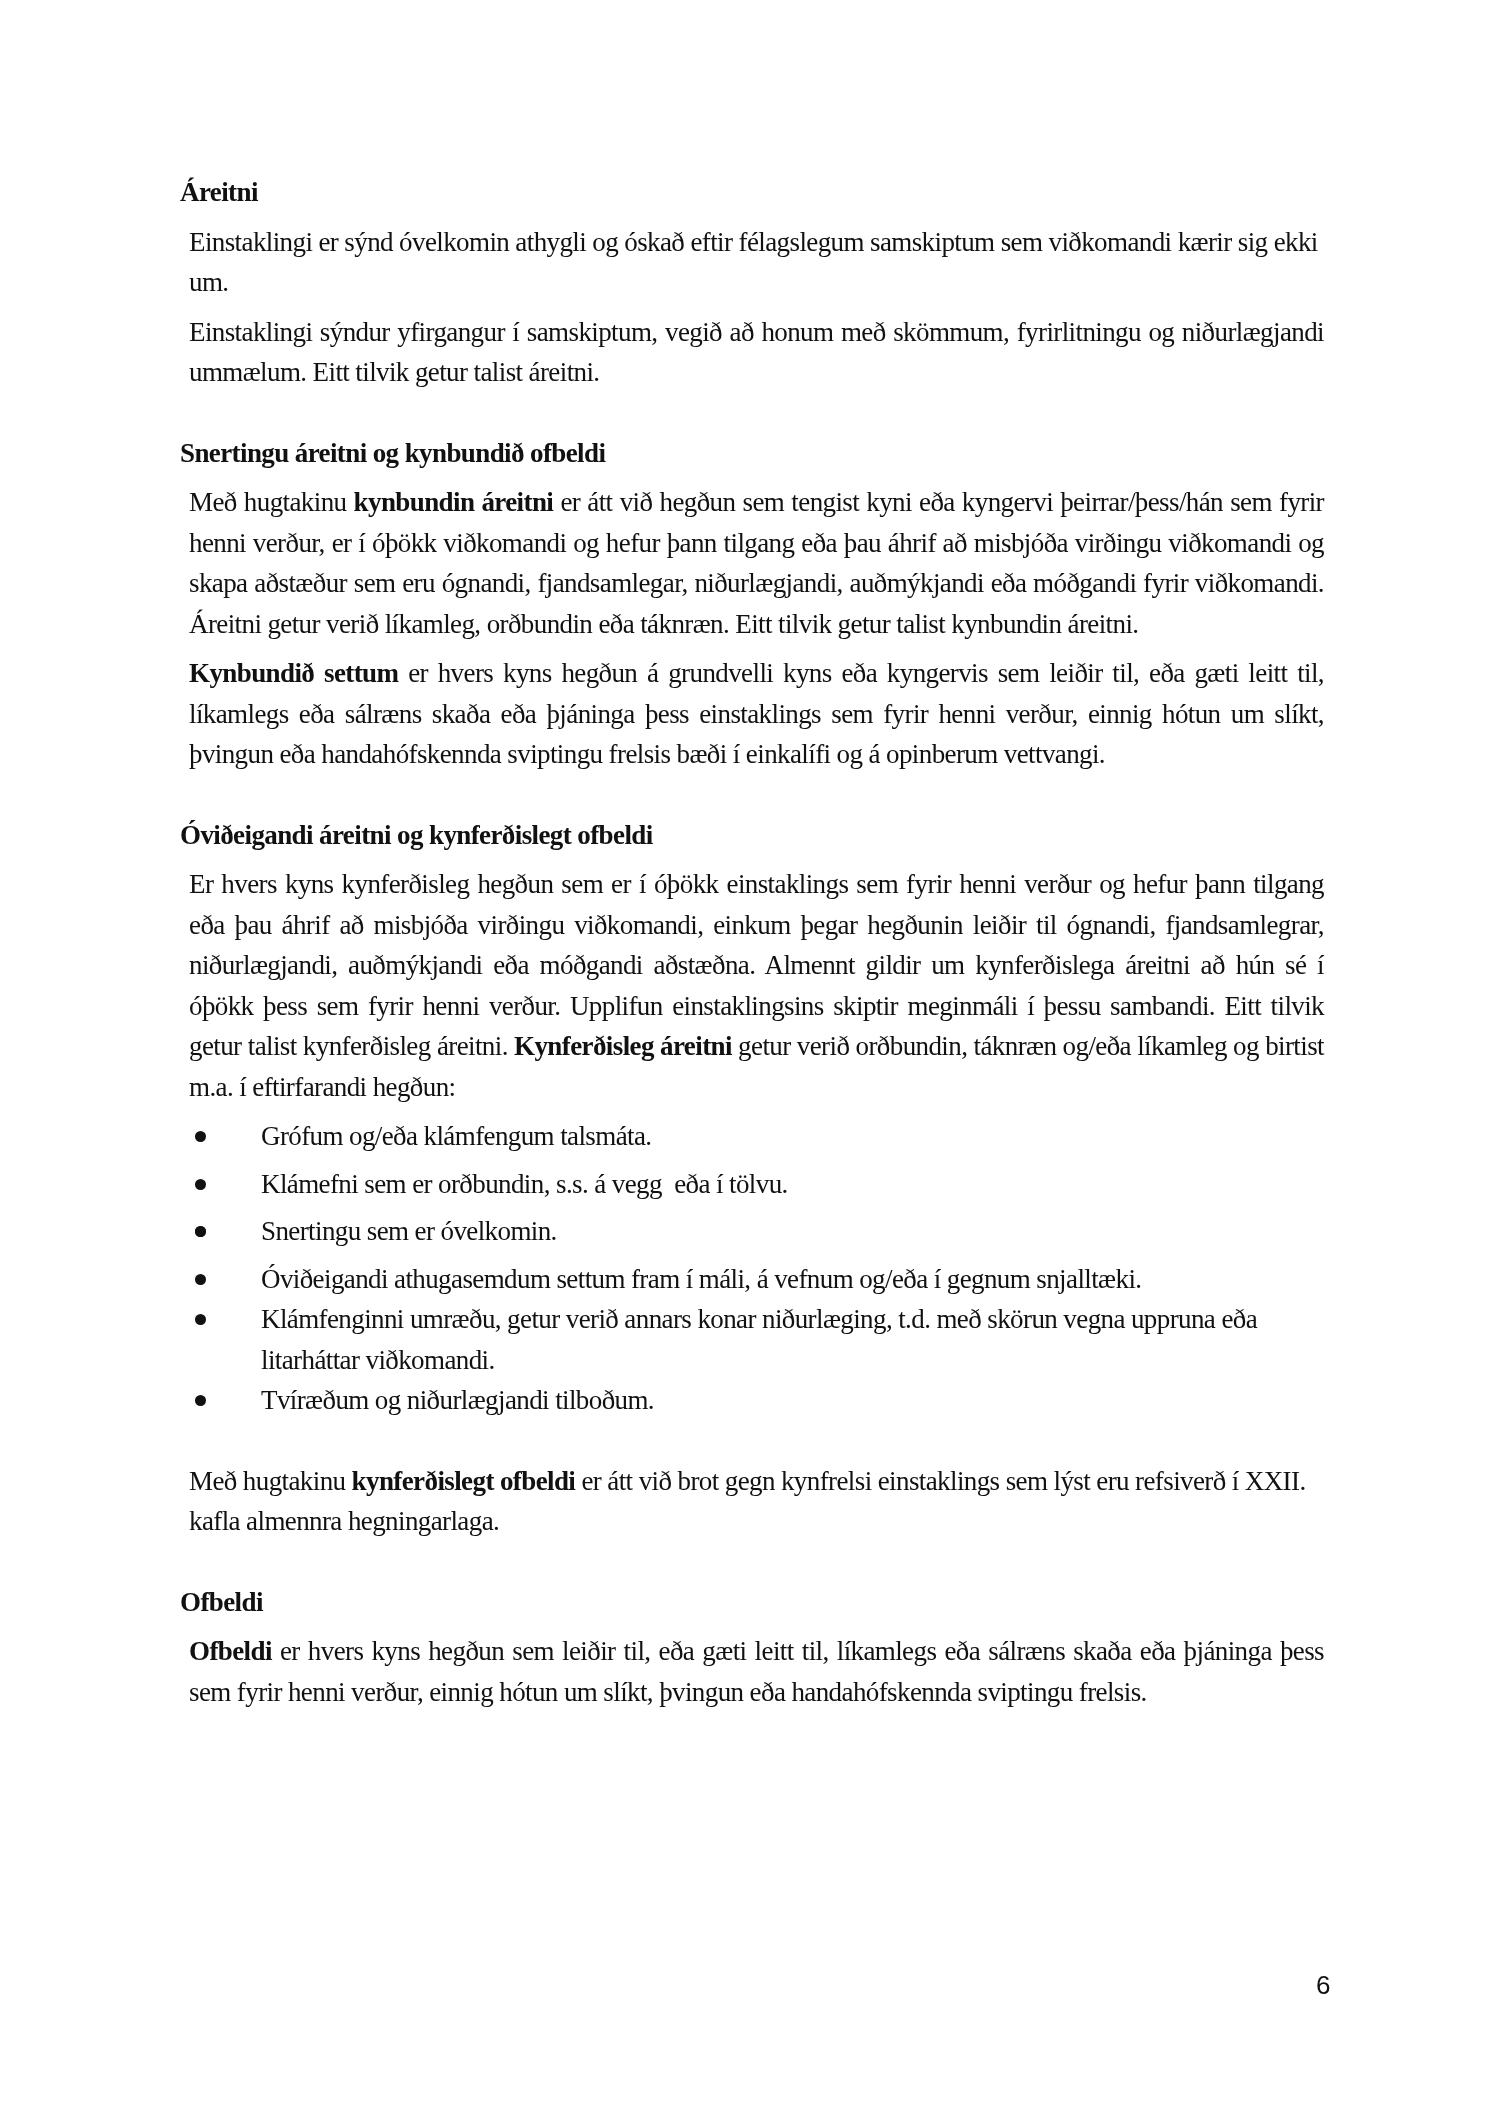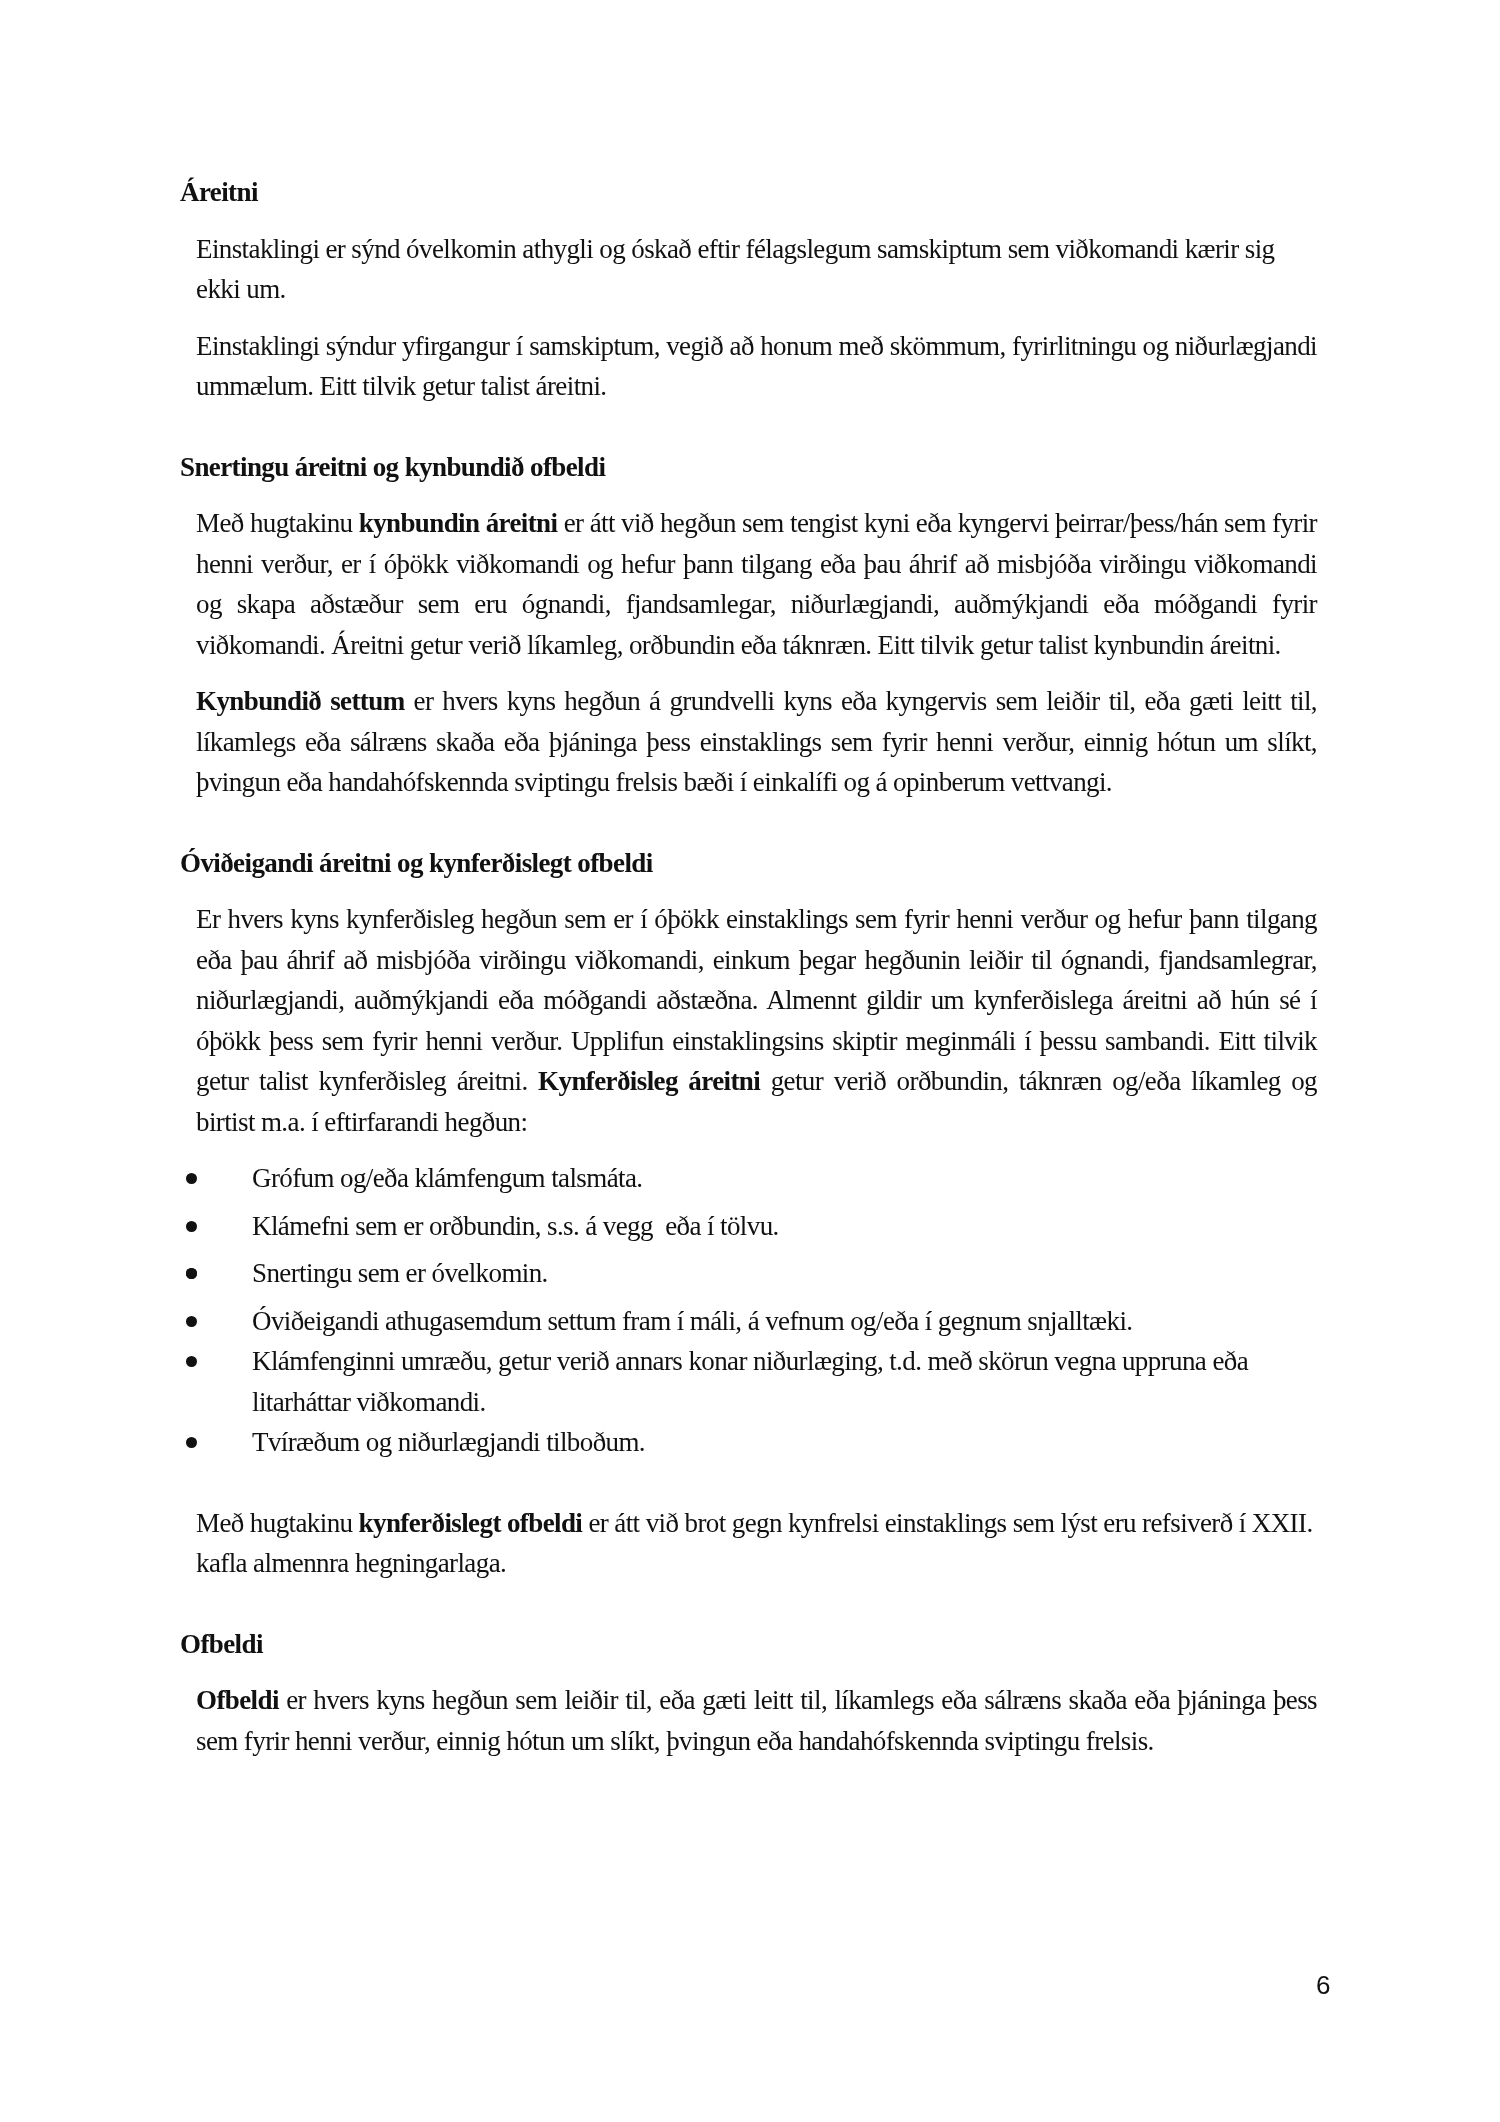--- a/index.html
+++ b/index.html
@@ -8,24 +8,24 @@
     position: absolute; left: 180px; top: 172px; width: 1153px;
     font-family: Liberation Serif, serif;
     font-size: 27px; line-height: 40.5px; color: #111111;
     letter-spacing: -0.6px; word-spacing: 0px;
   }
   .section { margin: 0; }
   .section + .section { margin-top: 40px; }
   h2 {
     font-size: 27px; font-weight: bold; margin: 0; line-height: 40.5px;
   }
-  p { margin: 16px; text-align: justify; }
+  p { margin: 9px; text-align: justify; }
   p.left { text-align: left; }
   b { font-weight: bold; }
-  ul.bullets { list-style: none; margin: 0; padding: 0; }
+  ul.bullets { list-style: none; margin: 9px; padding: 0; }
   ul.bullets li {
     position: relative; padding-left: 72px; line-height: 40.5px; margin-bottom: 7px; text-align: left;
   }
   ul.bullets li .dot {
     position: absolute; left: 6px; top: 15px; width: 11px; height: 11px; border-radius: 50%; background: #111111;
   }
   .page-number {
     position: absolute; left: 1316px; top: 1970px;
     font-family: "Liberation Sans", sans-serif; font-size: 26px; color: #111111;
   }

